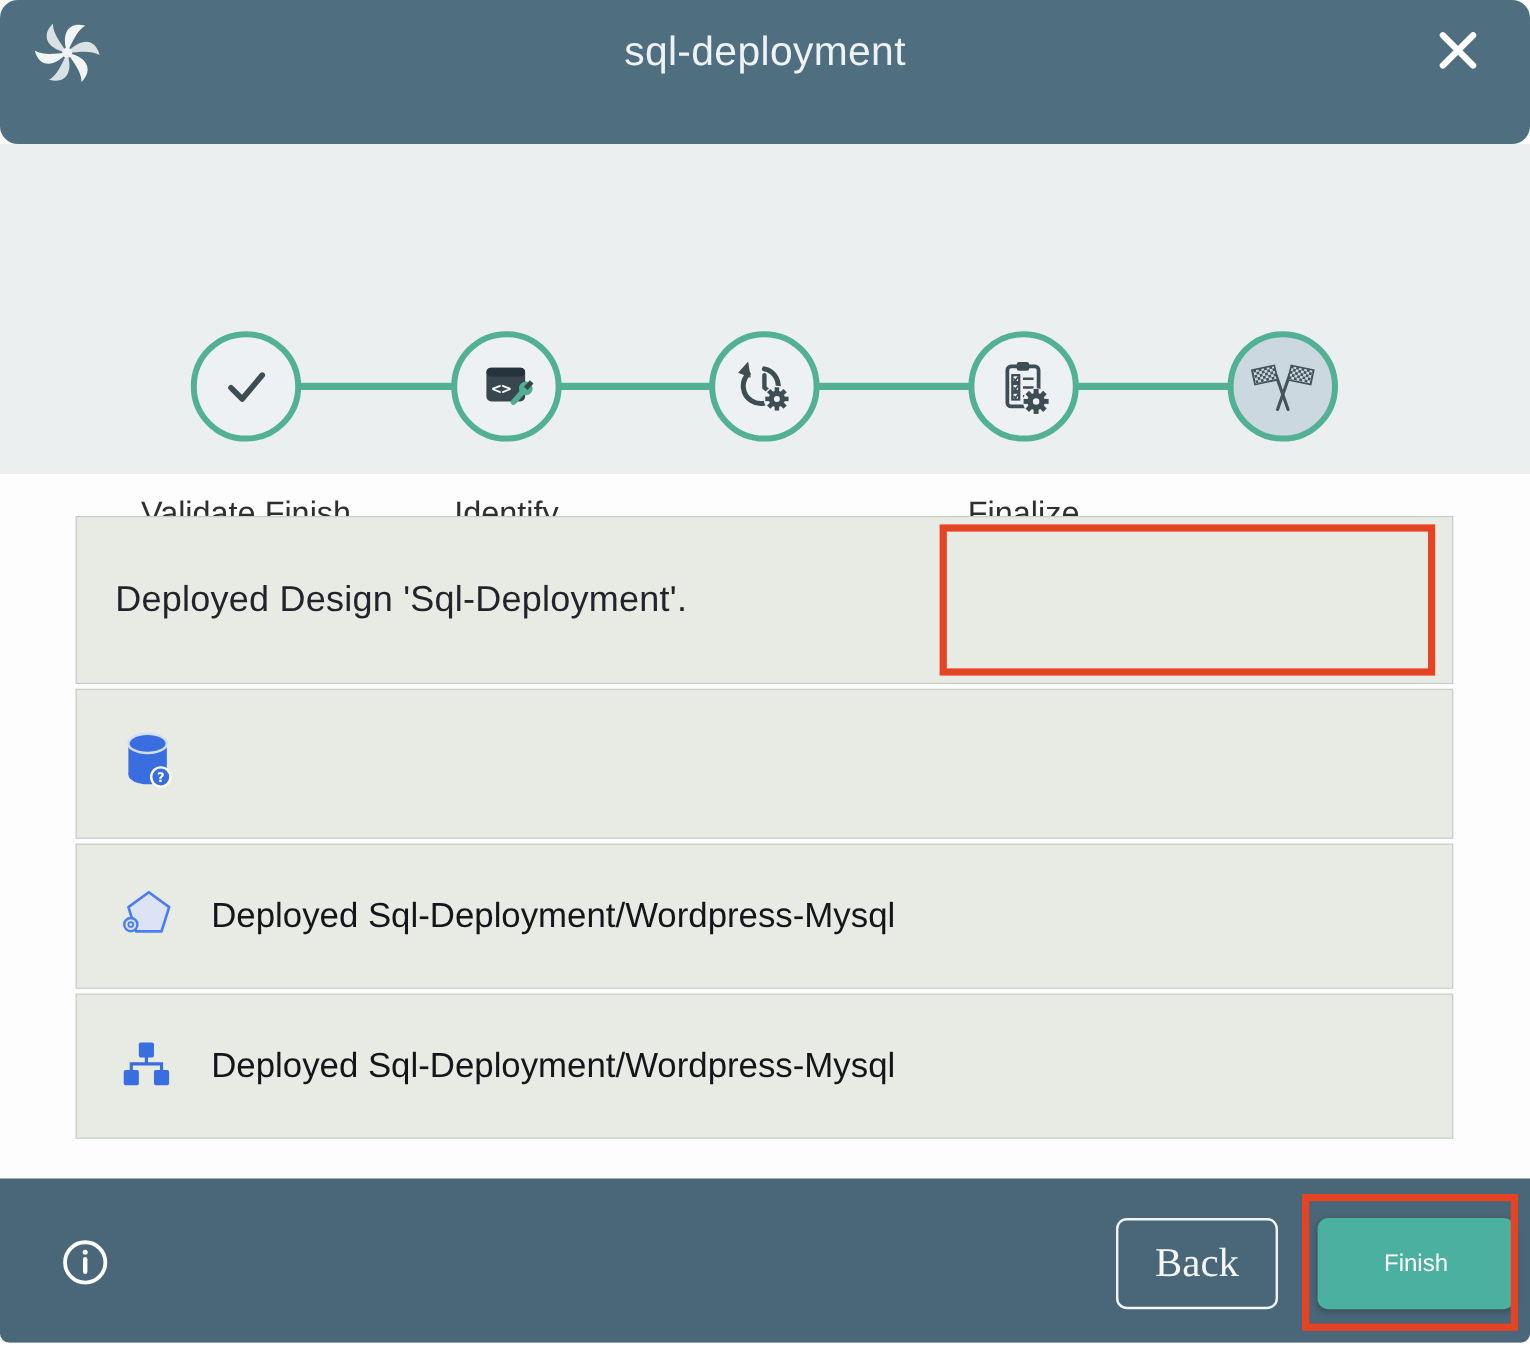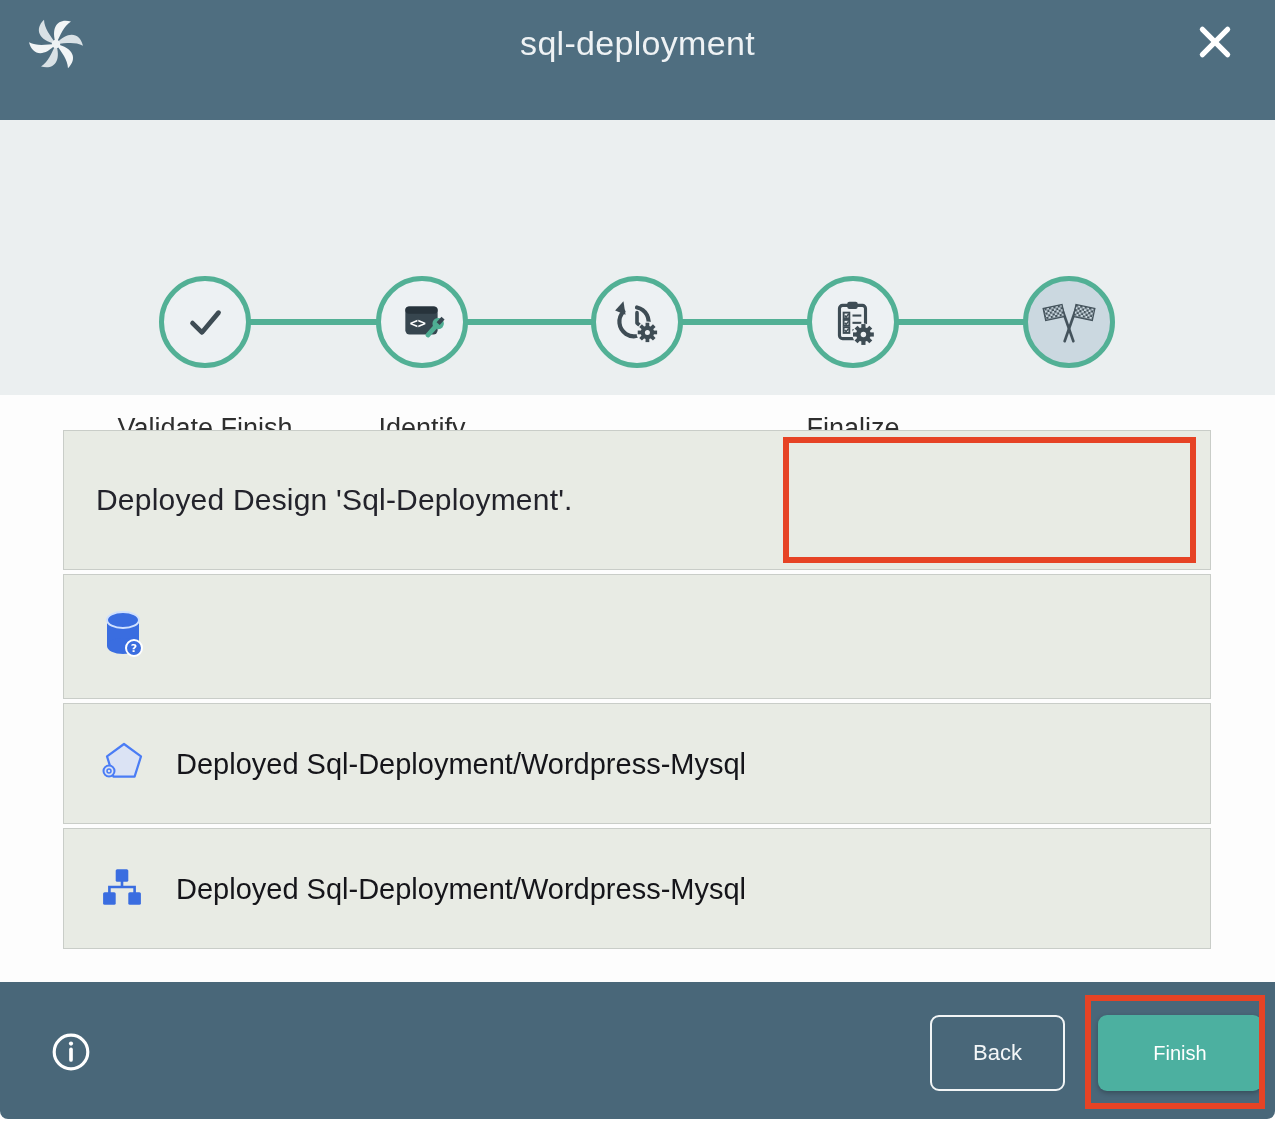--- a/index.html
+++ b/index.html
@@ -15,21 +15,21 @@
     --blue:#3a6de0;
     --blue-stroke:#4a7cf5;
     --dark-icon:#3e4c54;
     --label:#2f2f2f;
   }
   html,body{margin:0;padding:0;background:#fff;}
   body{font-family:"Liberation Sans","DejaVu Sans",sans-serif;}
   .screen{position:relative;width:1275px;height:1122px;background:#fdfdfd;overflow:hidden;}
 
   
-  .header{position:absolute;left:0;top:0;width:1275px;height:120px;background:var(--header-bg);}
+  .header{position:absolute;left:0;top:0;width:1275px;height:120px;background:var(--header-bg);border-radius:15px;}
   .logo{position:absolute;left:26px;top:12px;width:60px;height:64px;}
   .title{position:absolute;left:0;top:0;width:100%;height:86px;display:flex;align-items:center;justify-content:center;
          color:#eef2f4;font-size:34px;font-weight:400;letter-spacing:.3px;}
   .close-btn{position:absolute;right:38px;top:20px;width:44px;height:44px;cursor:pointer;display:flex;align-items:center;justify-content:center;}
 
   
   .stepper{position:absolute;left:0;top:120px;width:1275px;height:275px;background:var(--band-bg);}
   .connector{position:absolute;left:205px;top:199px;width:864px;height:6px;background:var(--ring);}
   .step-circle{position:absolute;top:156px;width:82px;height:82px;border:5px solid var(--ring);border-radius:50%;
                background:#edf1f3;display:flex;align-items:center;justify-content:center;}
@@ -50,21 +50,21 @@
            cursor:pointer;box-shadow:0 2px 4px rgba(0,0,0,.18);}
   .highlight-box{position:absolute;border:6px solid var(--red);box-sizing:border-box;pointer-events:none;z-index:30;}
   .hl-viz{left:783px;top:437px;width:413px;height:126px;}
   .hl-finish{left:1085px;top:995px;width:180px;height:114px;}
 
   
   .footer{position:absolute;left:0;top:982px;width:1275px;height:137px;background:var(--footer-bg);border-radius:0 0 8px 8px;}
   .bottom-strip{position:absolute;left:0;top:1119px;width:1275px;height:3px;background:#fff;}
   .info-btn{position:absolute;left:50px;top:49px;width:42px;height:42px;cursor:pointer;}
   .back-btn{position:absolute;left:930px;top:33px;width:135px;height:76px;background:transparent;border:2px solid #f2f5f6;
-            border-radius:9px;color:#f4f7f8;font-size:22px;font-family:Liberation Sans, sans-serif;cursor:pointer;}
+            border-radius:9px;color:#f4f7f8;font-size:34px;font-family:Liberation Serif, serif;cursor:pointer;}
   .finish-btn{position:absolute;left:1098px;top:33px;width:164px;height:76px;background:var(--teal);border:none;
               border-radius:9px;color:#fff;font-size:20px;font-family:inherit;cursor:pointer;box-shadow:0 2px 5px rgba(0,0,0,.25);}
 </style>
 </head>
 <body>
 
 <div class="screen">
 
   <div class="header">
     <div class="logo">

